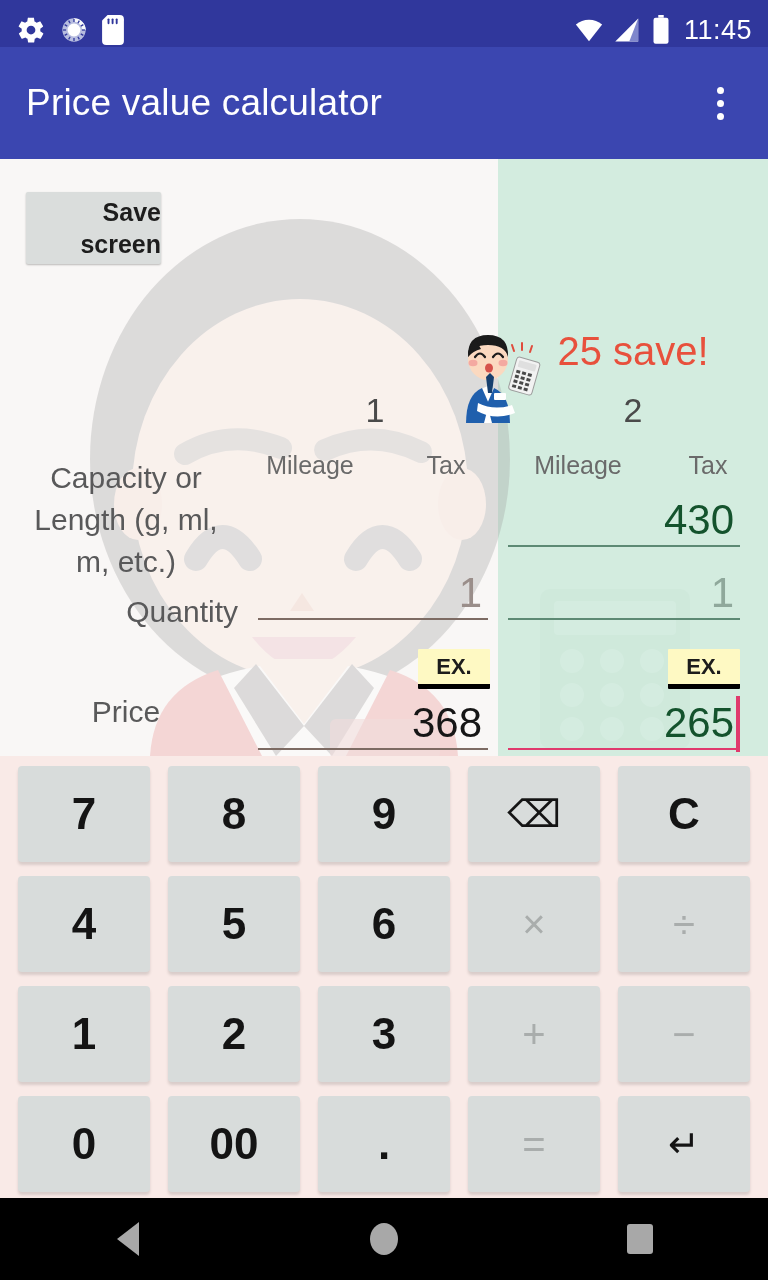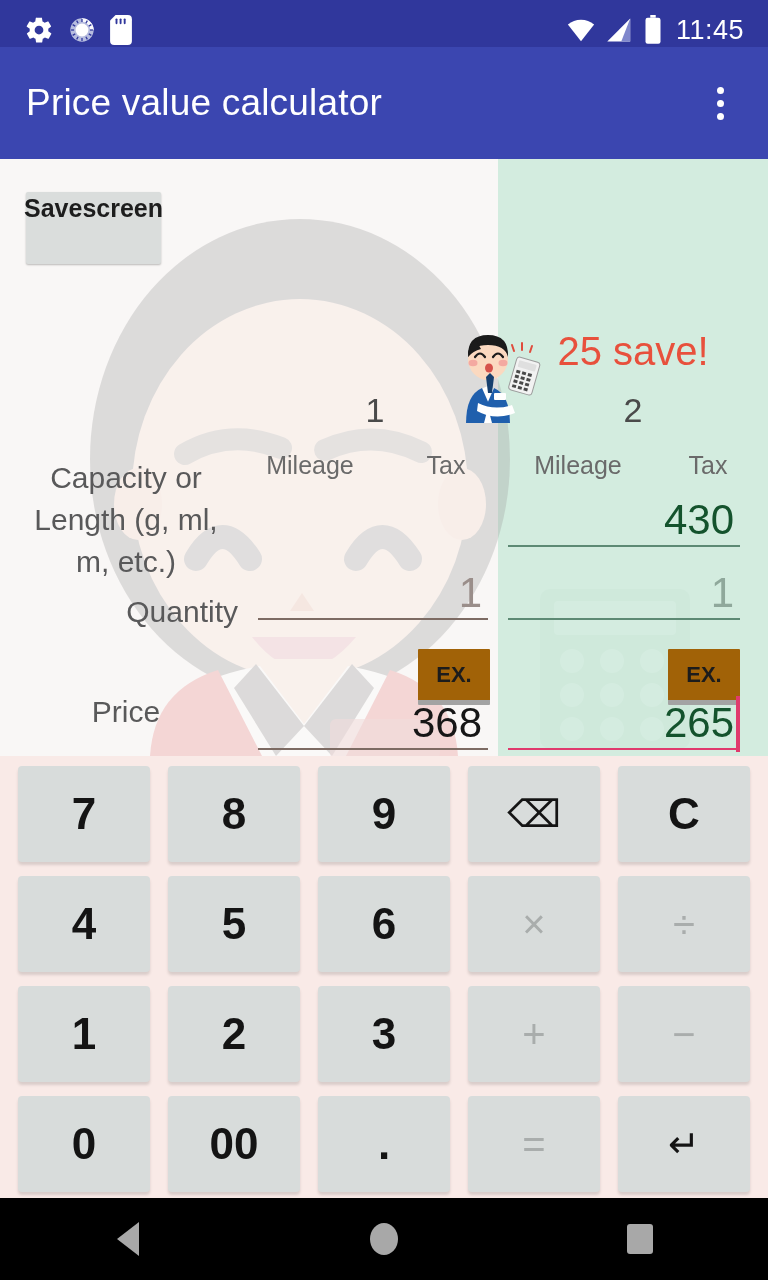--- a/index.html
+++ b/index.html
@@ -8,21 +8,21 @@
     background: #000;
     font-family: "Liberation Sans", sans-serif;
     overflow: hidden;
   }
   #app { position: relative; width: 768px; height: 1280px; overflow: hidden; }
 
   
   .statusbar {
     position: absolute; top: 0; left: 0; width: 768px; height: 60px;
     background: #30379c; display: flex; align-items: center;
-    padding: 0 24px;
+    padding: 0 16px;
   }
   .sb-left { display: flex; align-items: center; gap: 14px; }
   .sb-right { margin-left: auto; display: flex; align-items: center; gap: 10px; }
   .sb-time { color: #fff; font-size: 27px; letter-spacing: 0.5px; margin-left: 4px; }
 
   
   .appbar {
     position: absolute; top: 47px; left: 0; width: 768px; height: 112px;
     background: #3b46b0; display: flex; align-items: center;
     padding: 0 26px;
@@ -47,21 +47,21 @@
 
   
   .mascot { position: absolute; left: 452px; top: 172px; width: 92px; height: 92px; }
 
   .save-btn {
     position: absolute; left: 26px; top: 33px; width: 135px; height: 72px;
     background: #dadddc; border: none; border-radius: 2px;
     color: #1d1d1d; font-size: 25px; font-weight: bold; line-height: 32px;
     font-family: "Liberation Sans", sans-serif; cursor: pointer;
     box-shadow: 0 1px 2px rgba(0,0,0,.25);
-    display: flex; flex-direction: row; align-items: flex-start; justify-content: center;
+    display: flex; flex-direction: column; align-items: flex-end; justify-content: center;
   }
 
   .row-label { position: absolute; color: #59595a; font-size: 30px; line-height: 42px;
                text-align: center; }
 
   .save-banner { position: absolute; color: #e8503c; font-size: 40px; font-weight: 400;
                  left: 498px; top: 170px; width: 270px; text-align: center; }
 
   .col-num { position: absolute; color: #4a4a4a; font-size: 34px; text-align: center; }
   .col-head { position: absolute; color: #6a6a6a; font-size: 25px; text-align: center; }
@@ -72,22 +72,22 @@
   .fld .caret { position: absolute; right: 0; bottom: -2px; width: 4px; height: 56px; background: #e03a6d; }
 
   .v-dark-l { color: #161616; }
   .v-dark-r { color: #14532d; }
   .v-hint-l { color: #9a8e8a; }
   .v-hint-r { color: #8fa89b; }
   .ul-l { background: #7d6b63; }
   .ul-r { background: #5d8a74; }
   .ul-focus { background: #e03a6d; height: 4px; }
 
-  .ex-btn { position: absolute; width: 72px; height: 56px; background: #a16207;
-            border: none; border-bottom: 5px solid #a3a3a3; border-radius: 1px;
+  .ex-btn { position: absolute; width: 72px; height: 40px; background: #fef9c3;
+            border: none; border-bottom: 5px solid #000000; border-radius: 1px;
             color: #1c1c1c; font-size: 22px; font-weight: bold;
             font-family: "Liberation Sans", sans-serif; cursor: pointer;
             display: flex; align-items: center; justify-content: center; }
 
   
   .keypad { position: absolute; top: 756px; left: 0; width: 768px; height: 442px;
             background: #f9eae7; padding: 10px 18px; }
   .kp-row { display: flex; gap: 18px; height: 96px; margin-bottom: 14px; }
   .key { flex: 1; background: #d8dcdb; border: none; border-radius: 4px;
          box-shadow: 0 3px 3px rgba(0,0,0,.13);

